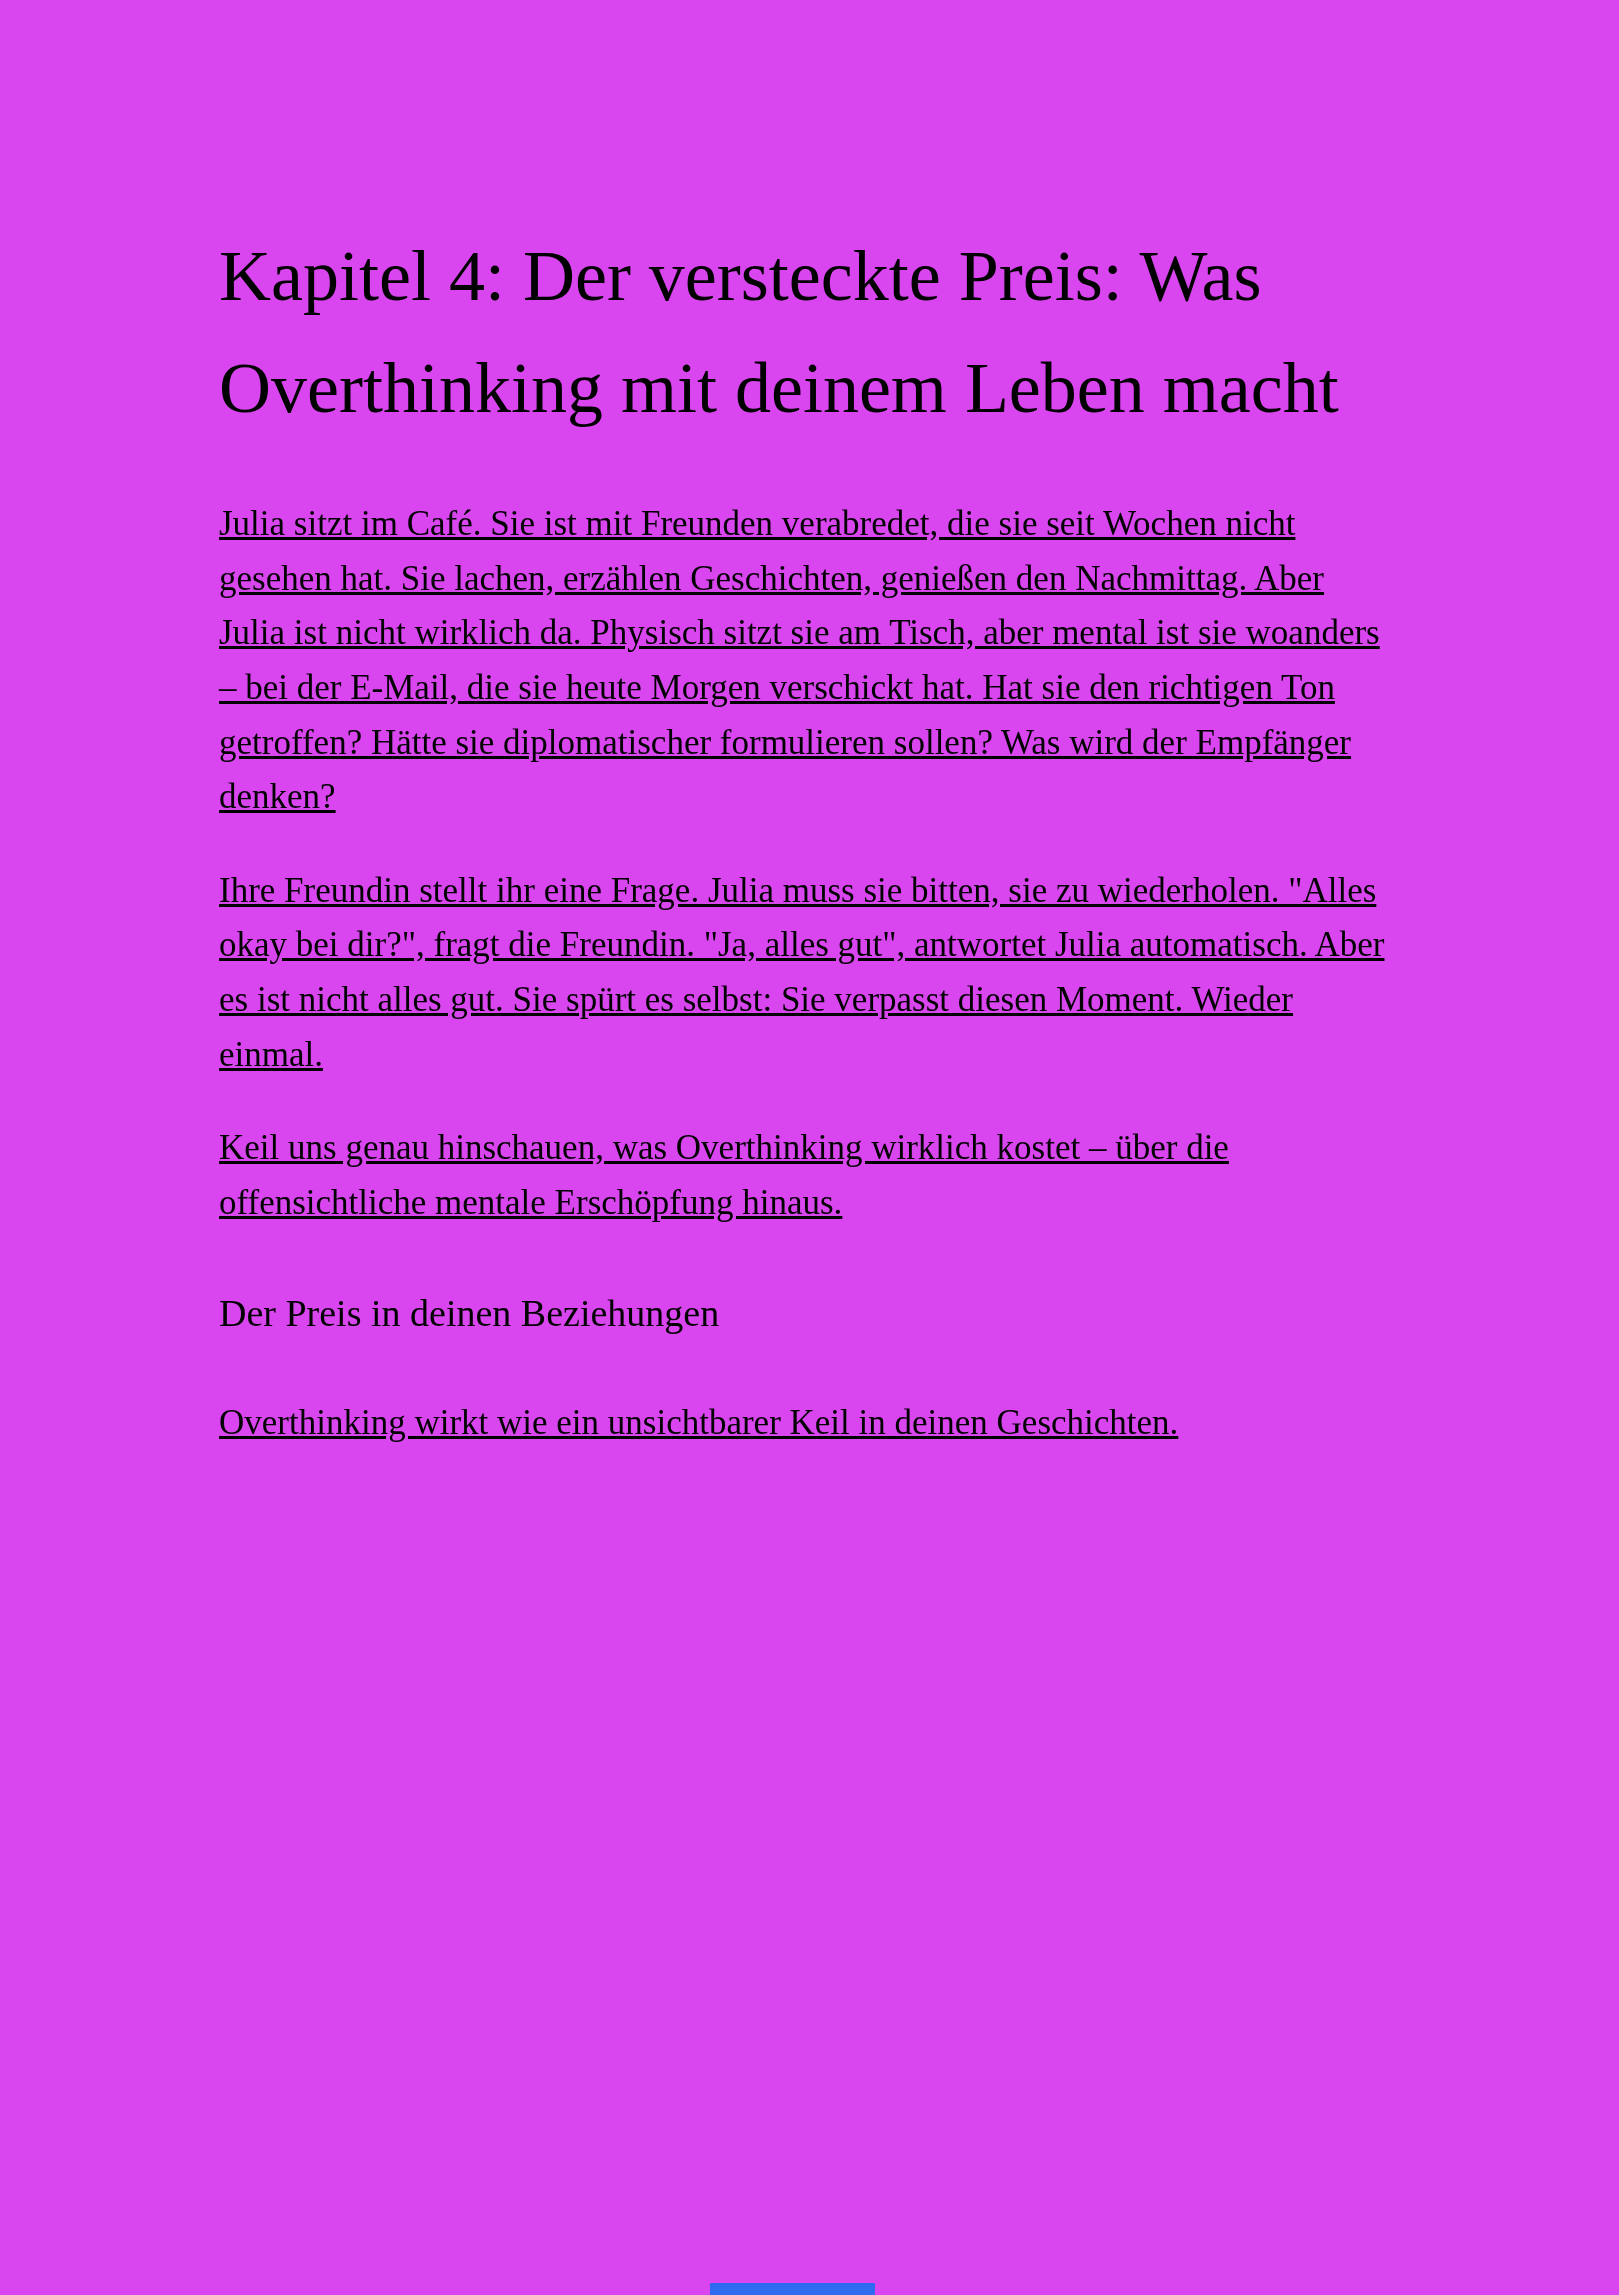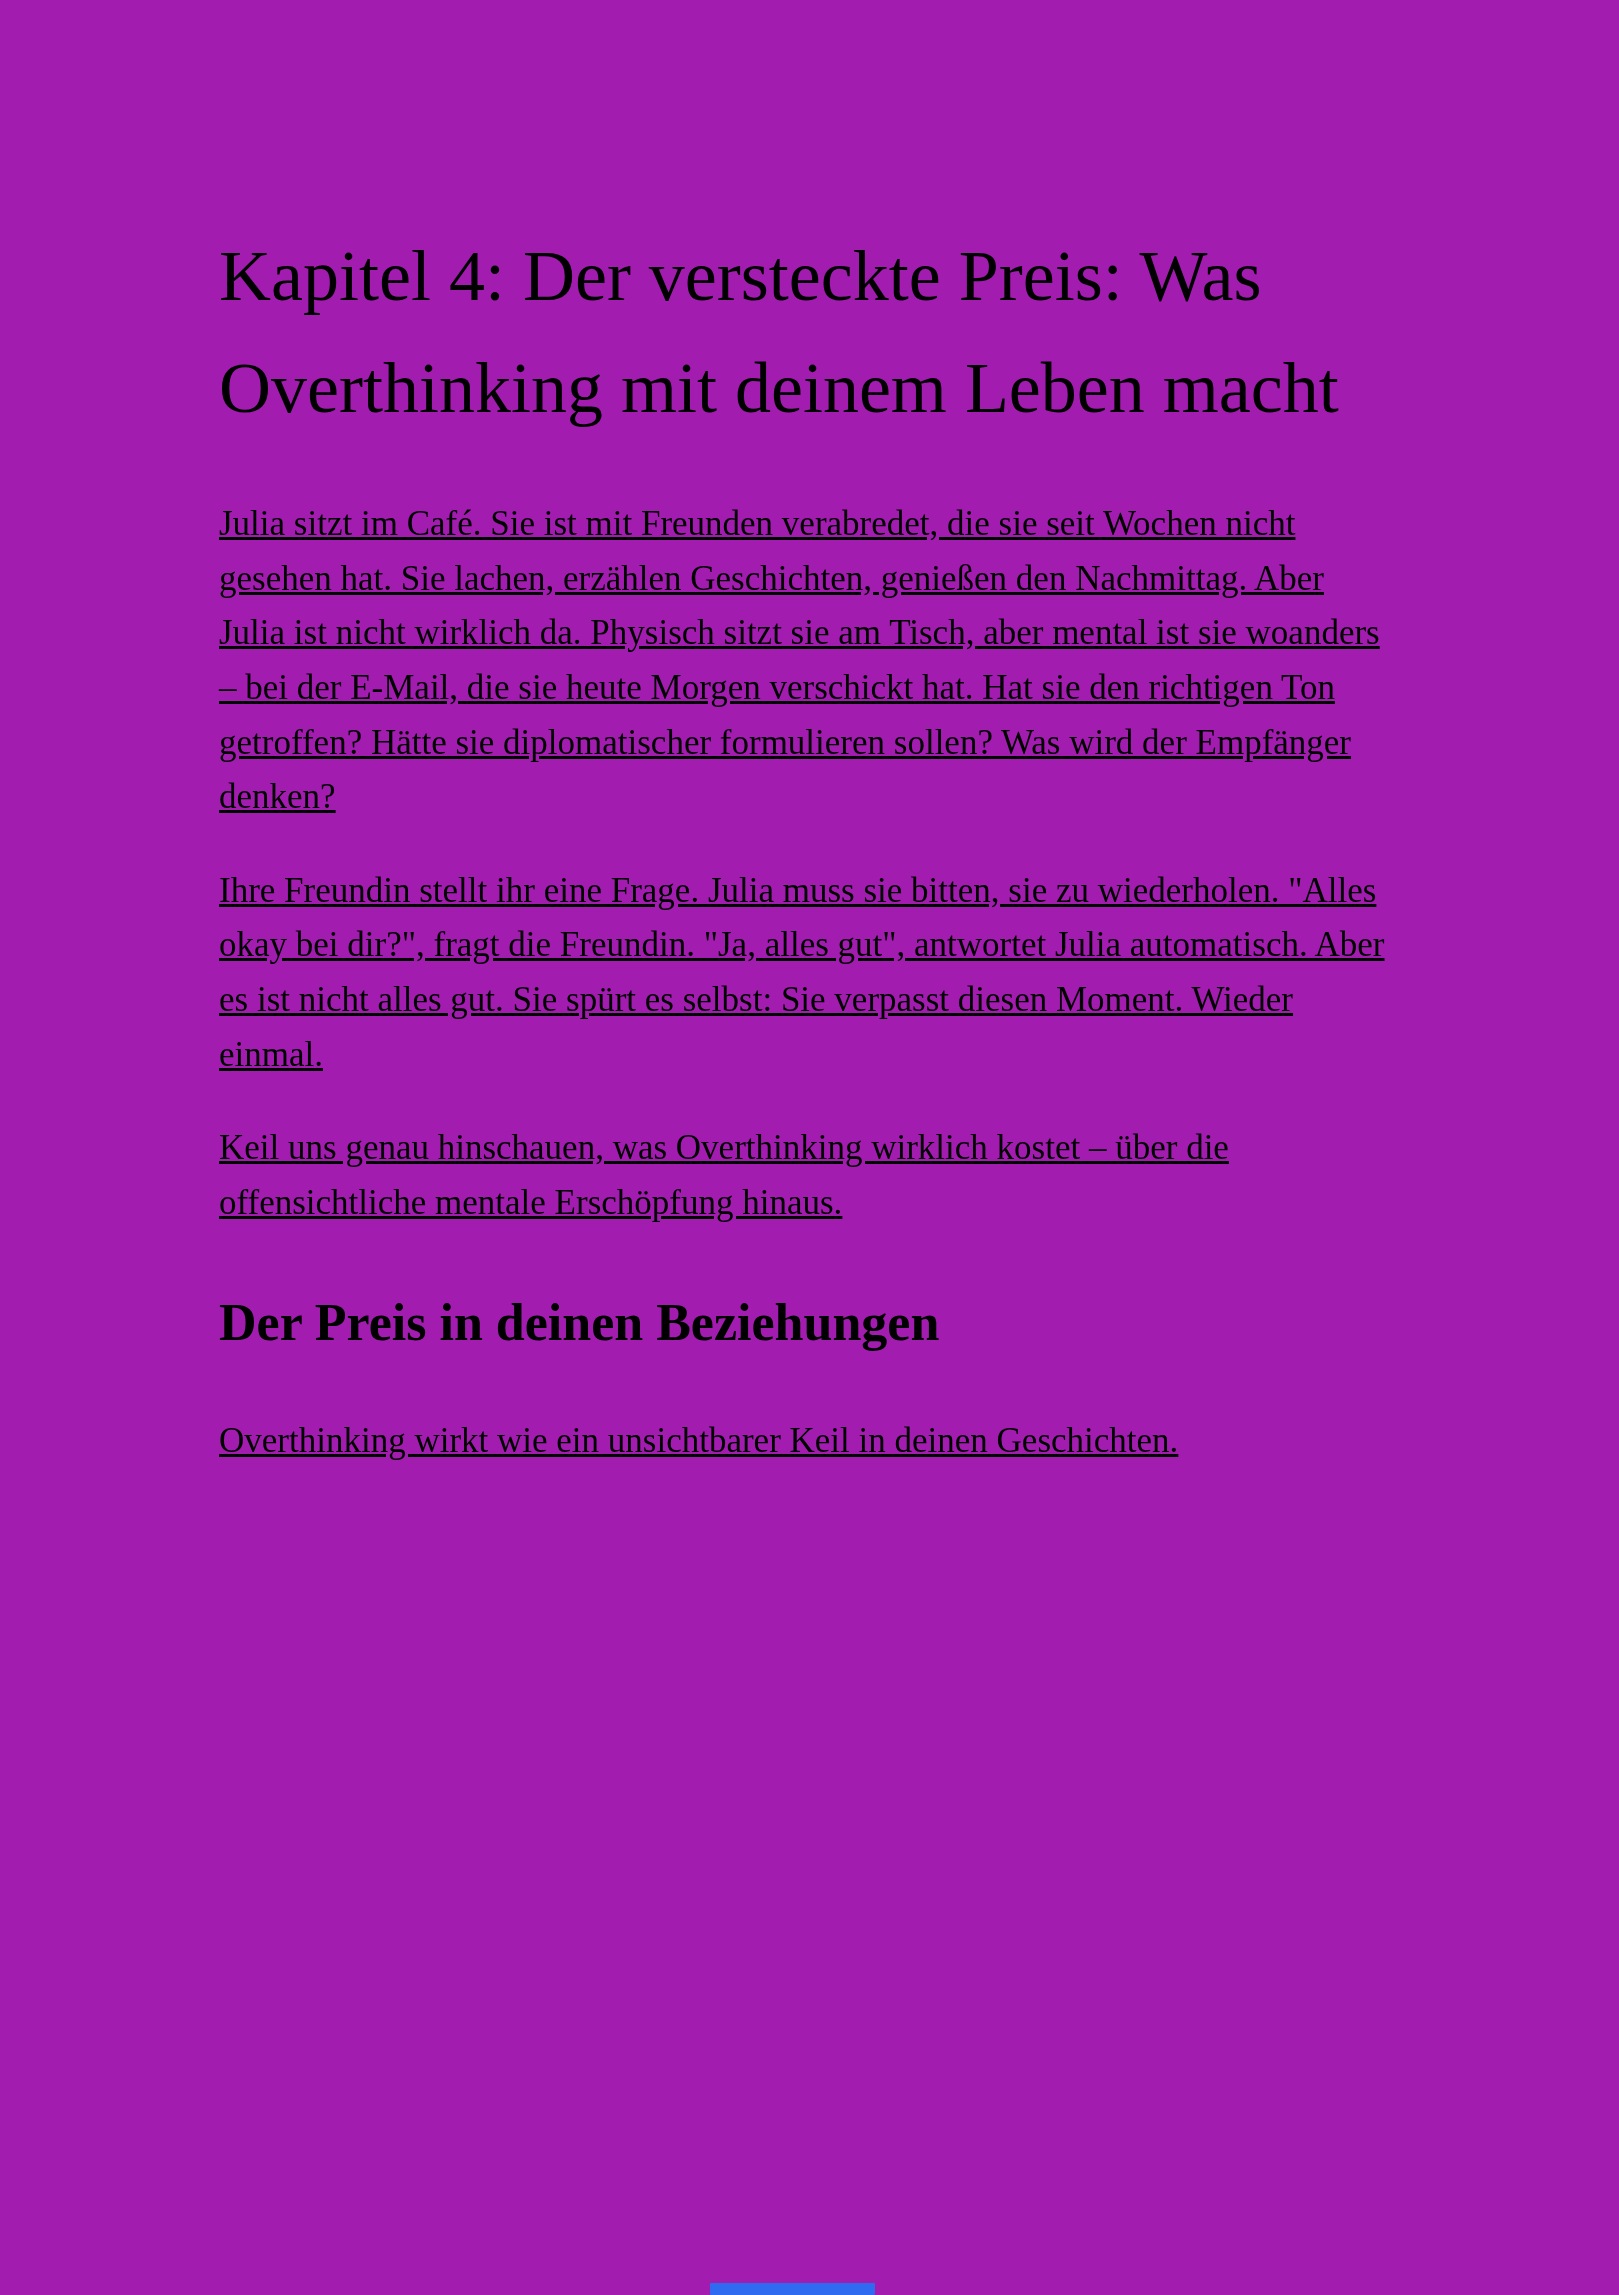--- a/index.html
+++ b/index.html
@@ -11,40 +11,40 @@
     height: 2295px;
     background: #ffffff;
     color: #000000;
     font-family: "Liberation Serif", "DejaVu Serif", serif;
     position: relative;
     overflow: hidden;
   }
   .page {
     position: absolute;
     inset: 0;
-    background: #a21caf;
+    background: #d946ef;
   }
   .content {
     padding: 221px 223px 0 219px;
   }
   h1.chapter-title {
     font-size: 72px;
     font-weight: 400;
     line-height: 1.55;
     margin: 0 0 53px 0;
   }
   p.body-para {
     font-size: 35px;
     line-height: 1.56;
     margin: 0 0 39px 0;
     text-decoration: underline;
   }
   h2.section-heading {
-    font-size: 52px;
-    font-weight: 700;
+    font-size: 38px;
+    font-weight: 400;
     line-height: 1.3;
     margin: 59px 0 57px 0;
   }
   .bottom-indicator {
     position: absolute;
     bottom: 0;
     left: 710px;
     width: 165px;
     height: 12px;
     border-radius: 1.3px;

